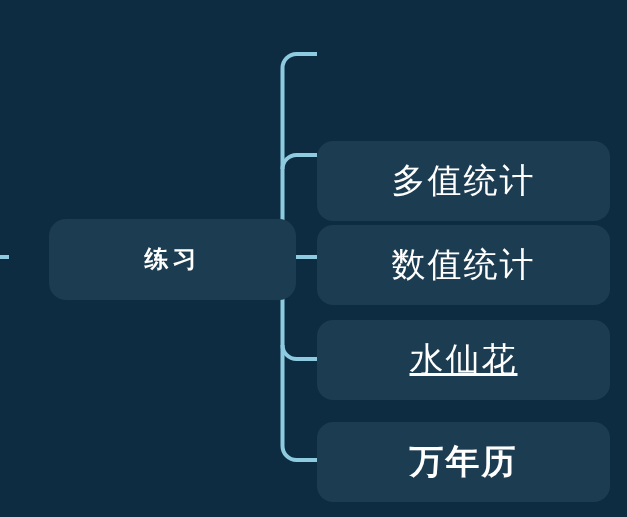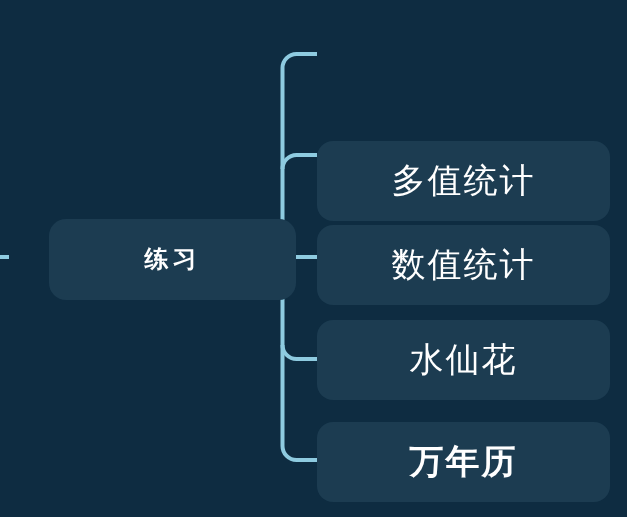--- a/index.html
+++ b/index.html
@@ -53,21 +53,21 @@
   .node-child {
     left: 317px;
     width: 293px;
     height: 80px;
     font-size: 34px;
     font-weight: normal;
   }
   .node-child-0 { top: 14px; }
   .node-child-1 { top: 117px; margin-top: 24px; }
   .node-child-2 { top: 225px; }
-  .node-child-3 { top: 320px; }
+  .node-child-3 { top: 320px; text-decoration: underline; }
   .node-child-4 { top: 422px; font-weight: bold; }
   .node-label {
     display: block;
     line-height: 1;
     white-space: nowrap;
   }
 </style>
 </head>
 <body>
 

